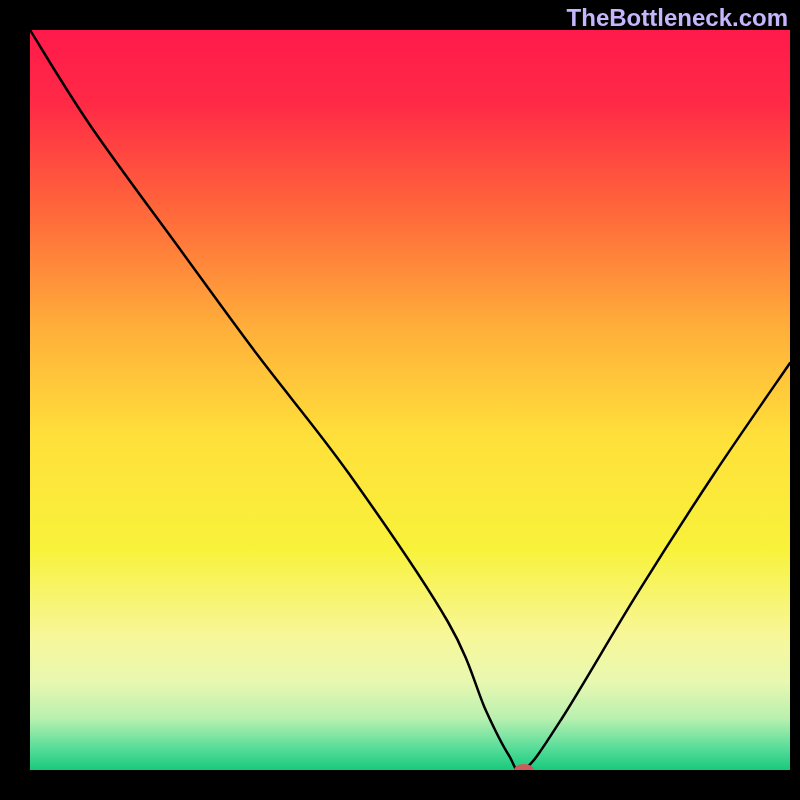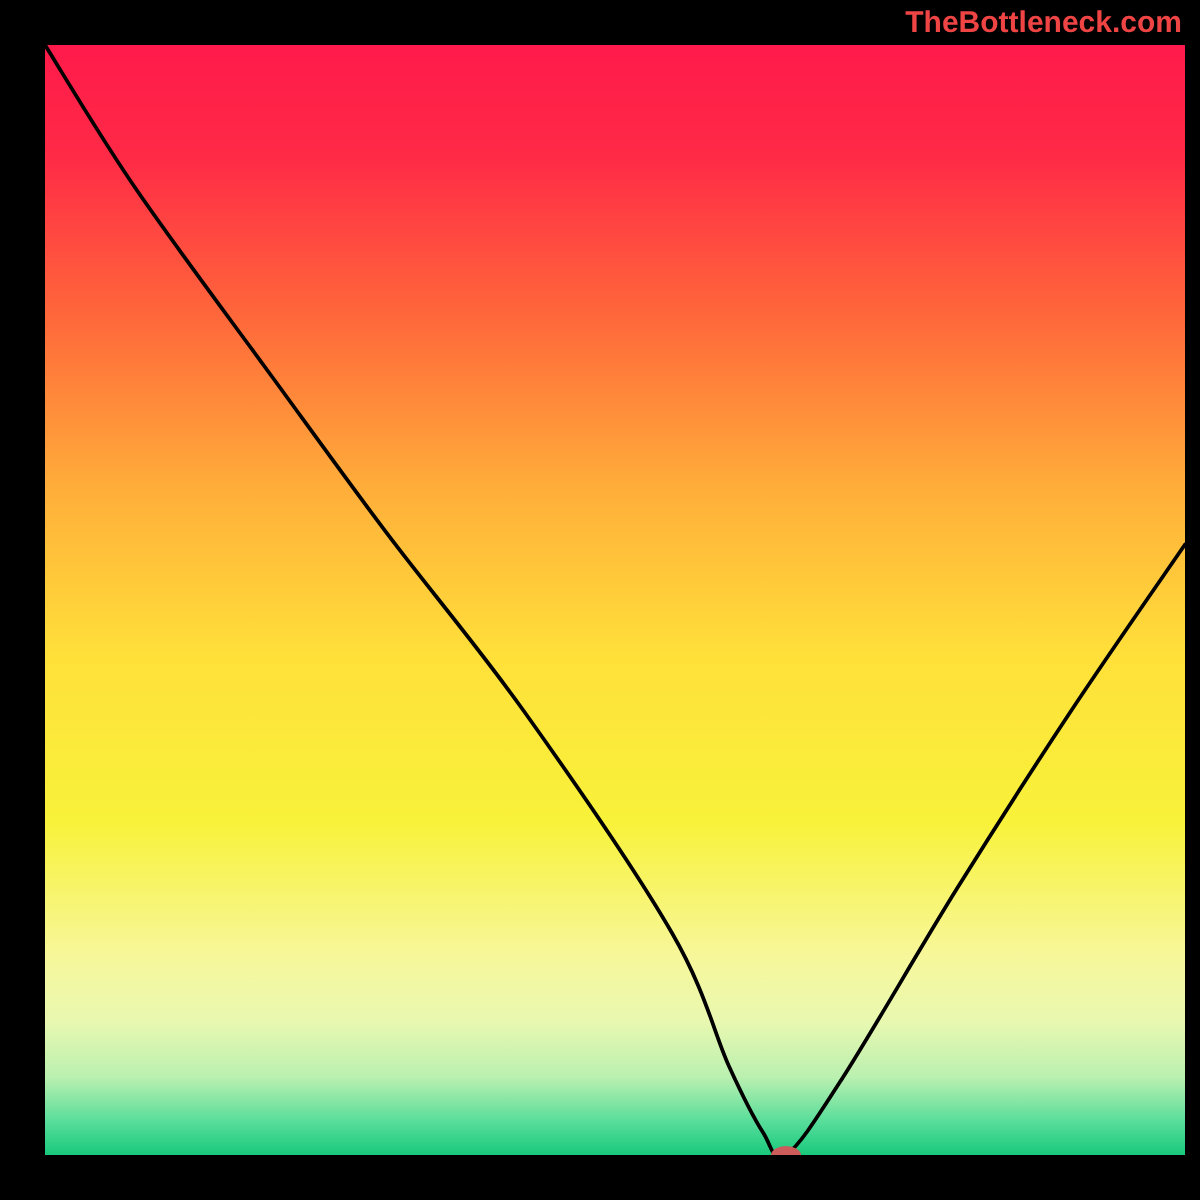--- a/index.html
+++ b/index.html
@@ -8,22 +8,22 @@
     width: 800px;
     height: 800px;
     background: #000000;
     overflow: hidden;
     font-family: Arial, Helvetica, sans-serif;
   }
   .watermark {
     position: absolute;
     top: 4px;
     right: 12px;
-    color: #ef4444;
-    font-size: 20px;
+    color: #c4b5fd;
+    font-size: 24px;
     font-weight: 600;
     letter-spacing: 0px;
     z-index: 10;
     user-select: none;
   }
   .plot-area {
     position: absolute;
     left: 30px;
     top: 30px;
     width: 760px;

